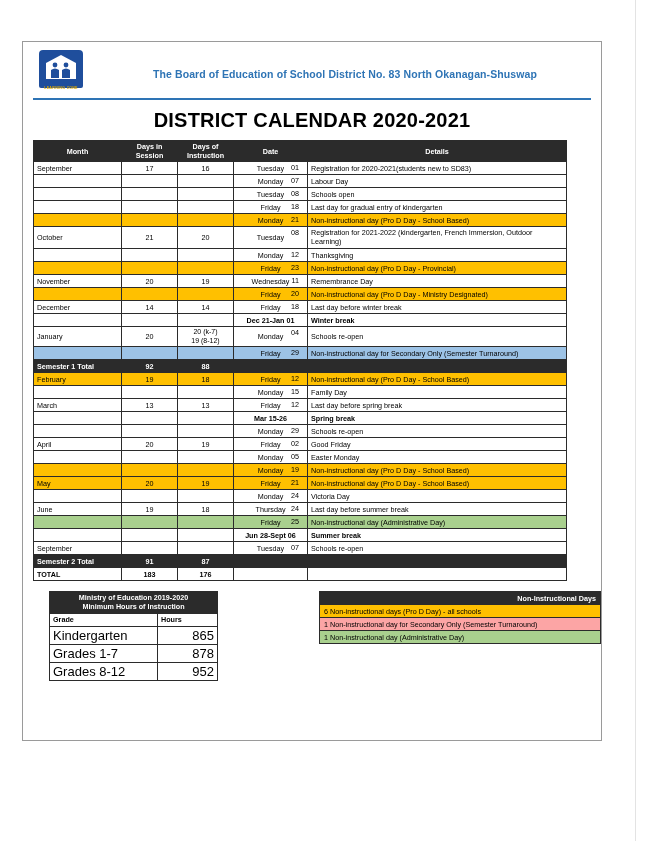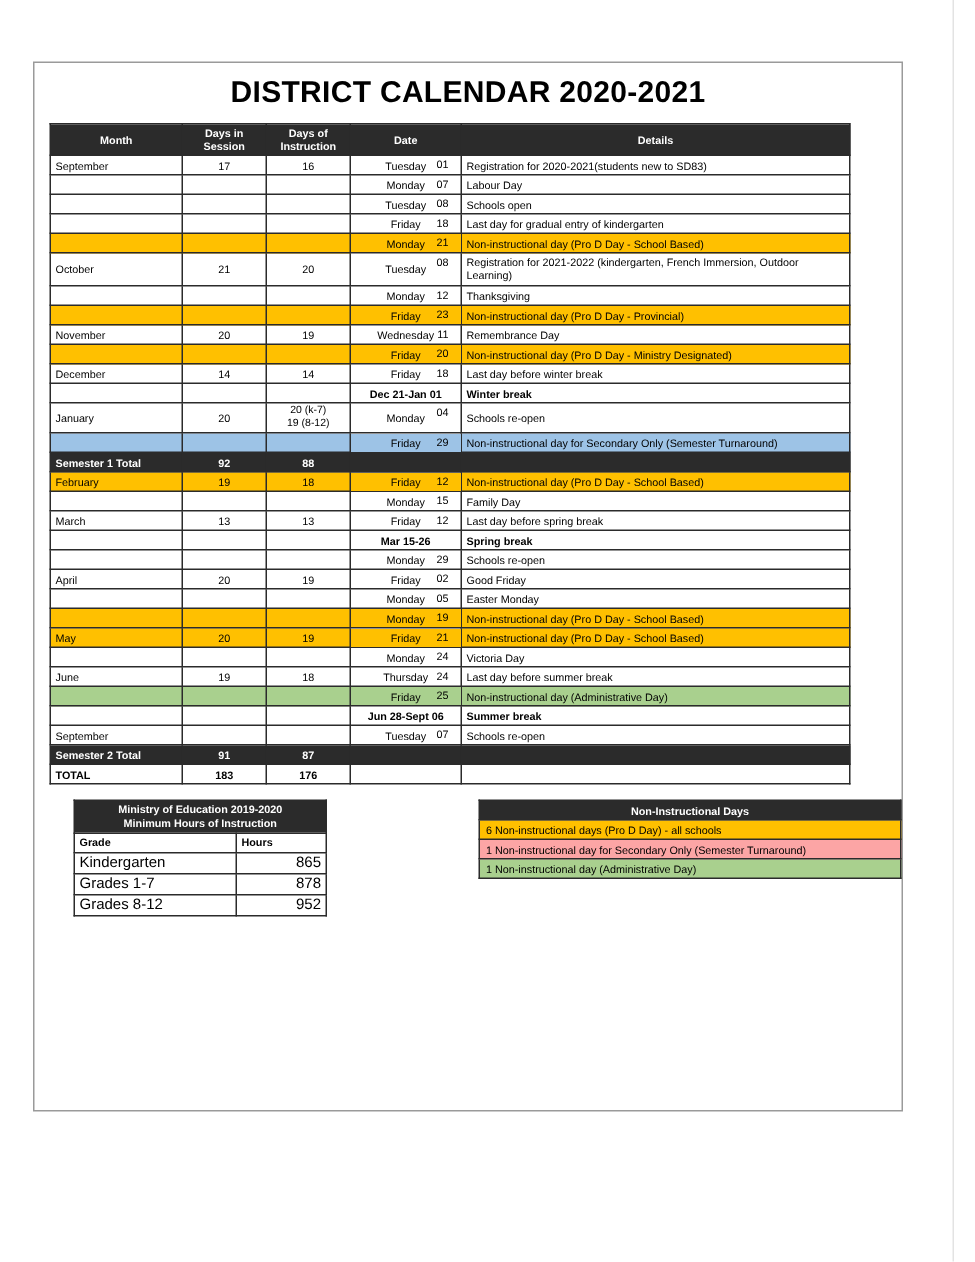--- a/index.html
+++ b/index.html
@@ -141,21 +141,21 @@
   table.hours {
     border-collapse: collapse;
     width: 168px;
     table-layout: fixed;
     position: absolute;
     left: 16px;
     top: 0;
   }
   table.hours td, table.hours th {
     border: 1px solid #2b2b2b;
-    font-size: 10px;
+    font-size: 13px;
     height: 13px;
     padding: 1px 3px;
     box-sizing: border-box;
   }
   table.hours .hdr {
     background: #2b2b2b;
     color: #fff;
     font-weight: bold;
     text-align: center;
     font-size: 7.2px;
@@ -181,40 +181,55 @@
     border: 1px solid #2b2b2b;
     font-size: 7.2px;
     height: 13px;
     padding: 1px 4px;
     box-sizing: border-box;
   }
   table.legend .lhdr {
     background: #2b2b2b;
     color: #fff;
     font-weight: bold;
-    text-align: center;
+    text-align: right;
   }
 
   .edge-right {
     position: absolute;
     right: 14px;
     top: 0;
     width: 1px;
     height: 841px;
     background: #e3e3e3;
   }
 </style>
 </head>
 <body>
 
 <div class="page">
   <div class="edge-right"></div>
 
   <div class="doc-frame">
 
+    <div class="header">
+      <div class="logo">
+        <div class="logo-shield">
+          <svg class="logo-inner" viewBox="0 0 34 26" xmlns="http://www.w3.org/2000/svg">
+            <polygon points="17,1 32,9 32,25 2,25 2,9" fill="#ffffff"></polygon>
+            <circle cx="11" cy="11" r="2.4" fill="#1f4e9c"></circle>
+            <circle cx="22" cy="11" r="2.4" fill="#1f4e9c"></circle>
+            <path d="M7 24 L7 16 Q11 13 15 16 L15 24 Z" fill="#1f4e9c"></path>
+            <path d="M18 24 L18 16 Q22 13 26 16 L26 24 Z" fill="#1f4e9c"></path>
+          </svg>
+        </div>
+        <div class="logo-text">LEARNING ZONE</div>
+      </div>
+      <div class="board-title">The Board of Education of School District No. 83 North Okanagan-Shuswap</div>
+    </div>
 
     <div class="doc-title">DISTRICT CALENDAR 2020-2021</div>
 
     <table class="cal">
       <colgroup>
         <col class="c-month">
           <col class="c-dsession">
           <col class="c-dinstr">
           <col class="c-date">
           <col class="c-details">

